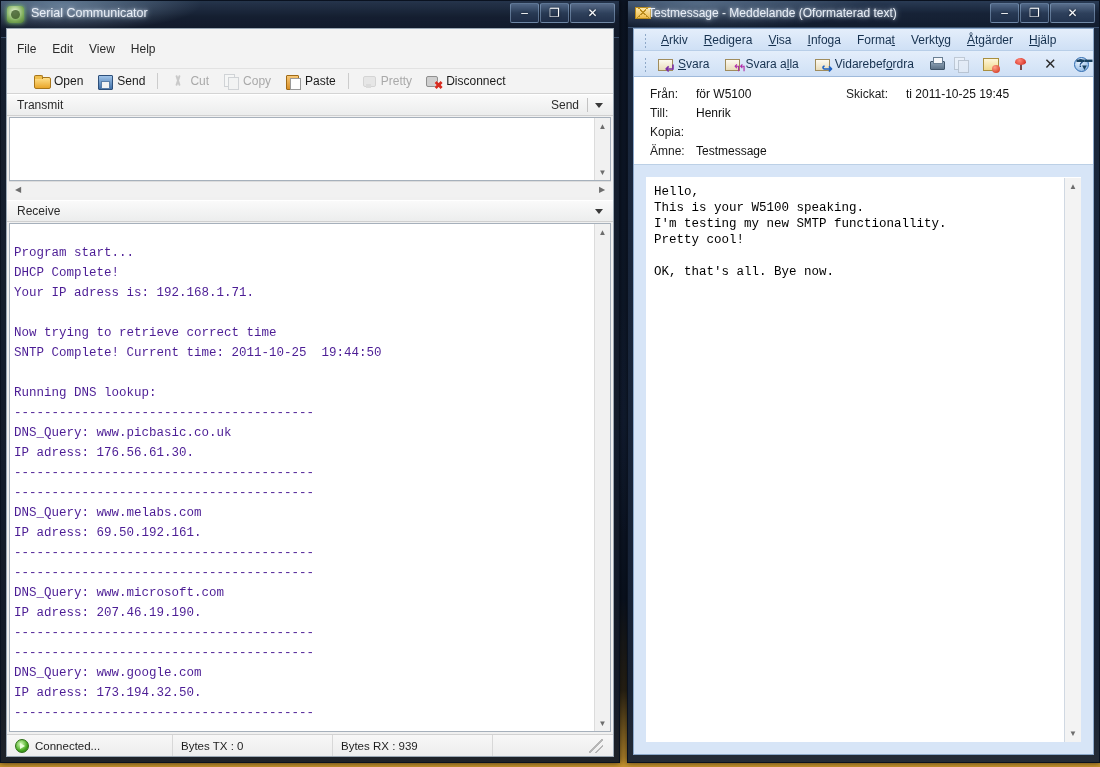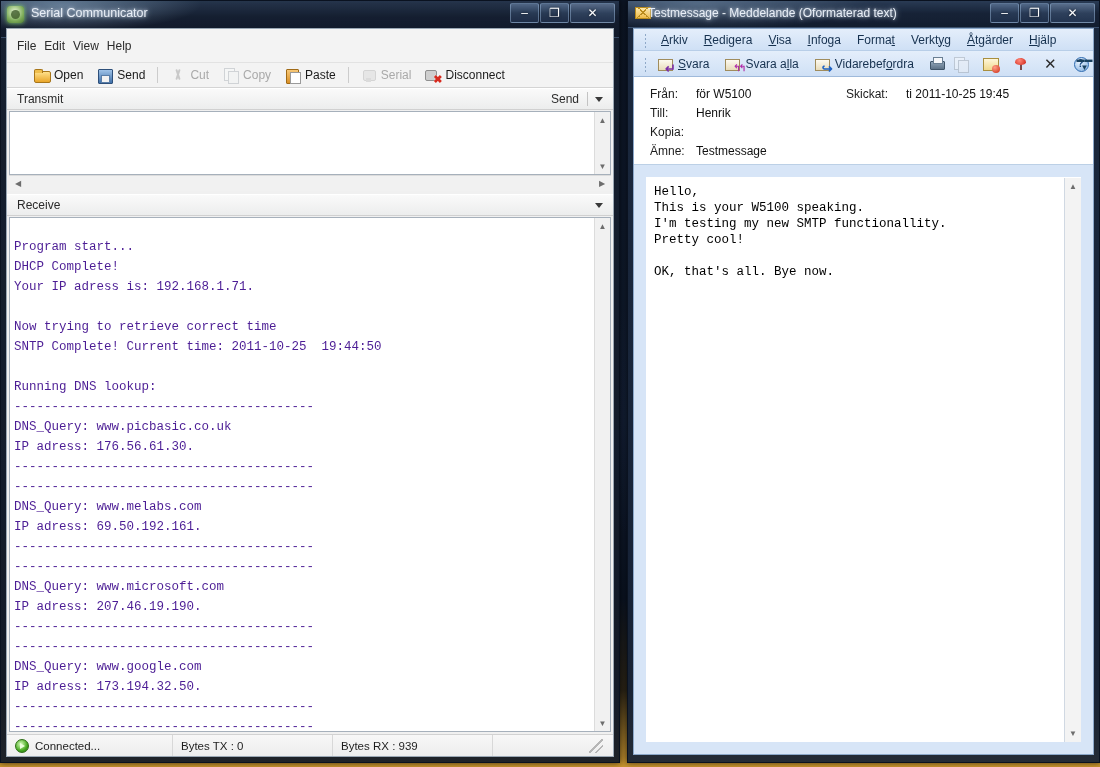--- a/index.html
+++ b/index.html
@@ -77,22 +77,22 @@
     background: linear-gradient(180deg, rgba(140,165,200,.5) 0%, rgba(70,95,130,.5) 50%, rgba(48,70,104,.55) 100%);
   }
   #serial-client {
     position: absolute; left: 5px; top: 27px; right: 5px; bottom: 5px;
     background: #f0f0f0;
     border: 1px solid #9aa7b4;
     display: flex; flex-direction: column;
   }
   
   #serial-menubar {
-    height: 34px; background: #f3f3f3;
-    display: flex; align-items: center; padding-left: 10px; gap: 8px;
+    height: 40px; background: #f3f3f3;
+    display: flex; align-items: center; padding-left: 10px; gap: 16px;
     border-bottom: 1px solid #e2e2e2;
   }
   #serial-menubar .mi { font-size: 12px; color: #2b2b2b; cursor: default; }
   
   #serial-toolbar {
     height: 25px; background: #f3f3f3;
     display: flex; align-items: center; padding-left: 22px; gap: 4px;
     border-bottom: 1px solid #d4d4d4;
   }
   .tbtn { display: flex; align-items: center; gap: 4px; padding: 1px 5px; font-size: 12px; color: #1b1b1b; cursor: default; }
@@ -419,21 +419,21 @@
         <span class="ic ic-copy"></span>
         <span>Copy</span>
       </div>
       <div class="tbtn">
         <span class="ic ic-paste"></span>
         <span>Paste</span>
       </div>
       <div class="tsep"></div>
       <div class="tbtn disabled">
         <span class="ic ic-plug"></span>
-        <span>Serial</span>
+        <span>Pretty</span>
       </div>
       <div class="tbtn">
         <span class="ic ic-disconnect"></span>
         <span>Disconnect</span>
       </div>
     </div>
 
     <div class="grp-header">
       <div class="lbl">Transmit</div>
       <div class="send-lbl">Send</div>

